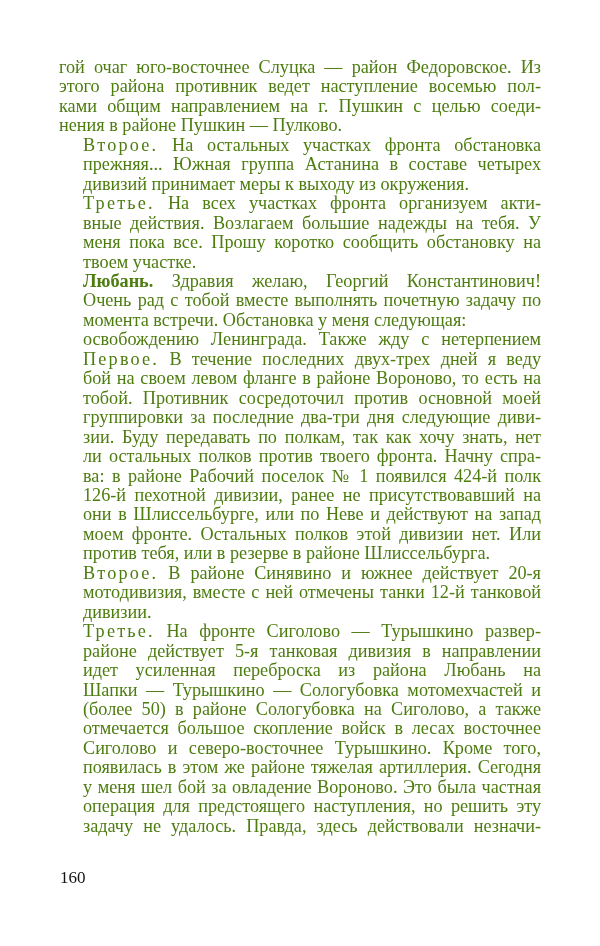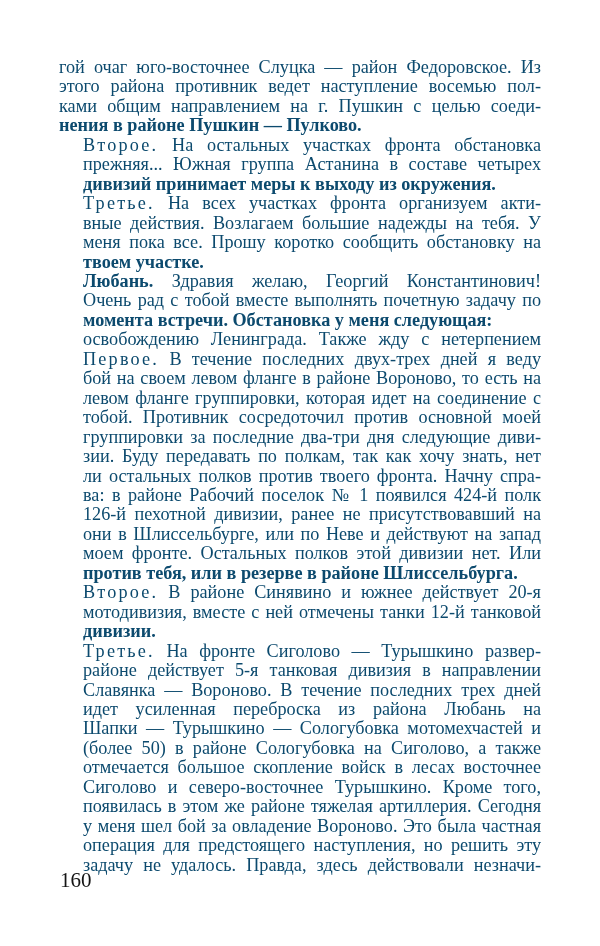--- a/index.html
+++ b/index.html
@@ -5,36 +5,36 @@
   html, body { margin: 0; padding: 0; background: #ffffff; }
   body { width: 600px; height: 946px; position: relative; overflow: hidden; }
   .page {
     position: absolute;
     left: 59px;
     top: 58px;
     width: 482px;
     font-family: "Liberation Serif", "DejaVu Serif", serif;
     font-size: 18.2px;
     line-height: 19.45px;
-    color: #0c4a6e;
+    color: #4d7c0f;
     text-align: justify;
     hyphens: none;
   }
   .page p { margin: 0; }
   .page p.indent { text-indent: 24px; }
   .line { display: block; text-align: justify; text-align-last: justify; white-space: nowrap; }
-  .line.last { text-align-last: left; font-weight: bold; }
+  .line.last { text-align-last: left; }
   .spaced { letter-spacing: 2.2px; }
   .speaker { font-weight: bold; }
   .pagenum {
     position: absolute;
     left: 60px;
     top: 868px;
     font-family: "Liberation Serif", "DejaVu Serif", serif;
-    font-size: 21px;
+    font-size: 17px;
     color: #141414;
   }
 </style>
 </head>
 <body>
 
 <div class="page">
 
   <p>
     <span class="line">гой очаг юго-восточнее Слуцка — район Федоровское. Из</span>
@@ -59,42 +59,40 @@
   <p class="indent">
     <span class="line"><span class="speaker">Любань.</span><span> Здравия желаю, Георгий Константинович!</span></span>
     <span class="line">Очень рад с тобой вместе выполнять почетную задачу по</span>
     <span class="line last">момента встречи. Обстановка у меня следующая:</span>
     <span class="line">освобождению Ленинграда. Также жду с нетерпением</span>
   </p>
 
   <p class="indent">
     <span class="line"><span class="spaced">Первое.</span><span> В течение последних двух-трех дней я веду</span></span>
     <span class="line">бой на своем левом фланге в районе Вороново, то есть на</span>
-    <span class="line">левом фланге группировки, которая идет на соединение с</span>
     <span class="line">тобой. Противник сосредоточил против основной моей</span>
     <span class="line">группировки за последние два-три дня следующие диви-</span>
     <span class="line">зии. Буду передавать по полкам, так как хочу знать, нет</span>
     <span class="line">ли остальных полков против твоего фронта. Начну спра-</span>
     <span class="line">ва: в районе Рабочий поселок № 1 появился 424-й полк</span>
     <span class="line">126-й пехотной дивизии, ранее не присутствовавший на</span>
     <span class="line">они в Шлиссельбурге, или по Неве и действуют на запад</span>
     <span class="line">моем фронте. Остальных полков этой дивизии нет. Или</span>
     <span class="line last">против тебя, или в резерве в районе Шлиссельбурга.</span>
   </p>
 
   <p class="indent">
     <span class="line"><span class="spaced">Второе.</span><span> В районе Синявино и южнее действует 20-я</span></span>
     <span class="line">мотодивизия, вместе с ней отмечены танки 12-й танковой</span>
     <span class="line last">дивизии.</span>
   </p>
 
   <p class="indent">
     <span class="line"><span class="spaced">Третье.</span><span> На фронте Сиголово — Турышкино развер-</span></span>
     <span class="line">районе действует 5-я танковая дивизия в направлении</span>
-    <span class="line">Славянка — Вороново. В течение последних трех дней</span>
     <span class="line">идет усиленная переброска из района Любань на</span>
     <span class="line">Шапки — Турышкино — Сологубовка мотомехчастей и</span>
     <span class="line">(более 50) в районе Сологубовка на Сиголово, а также</span>
     <span class="line">отмечается большое скопление войск в лесах восточнее</span>
     <span class="line">Сиголово и северо-восточнее Турышкино. Кроме того,</span>
     <span class="line">появилась в этом же районе тяжелая артиллерия. Сегодня</span>
     <span class="line">у меня шел бой за овладение Вороново. Это была частная</span>
     <span class="line">операция для предстоящего наступления, но решить эту</span>
     <span class="line">задачу не удалось. Правда, здесь действовали незначи-</span>
   </p>

